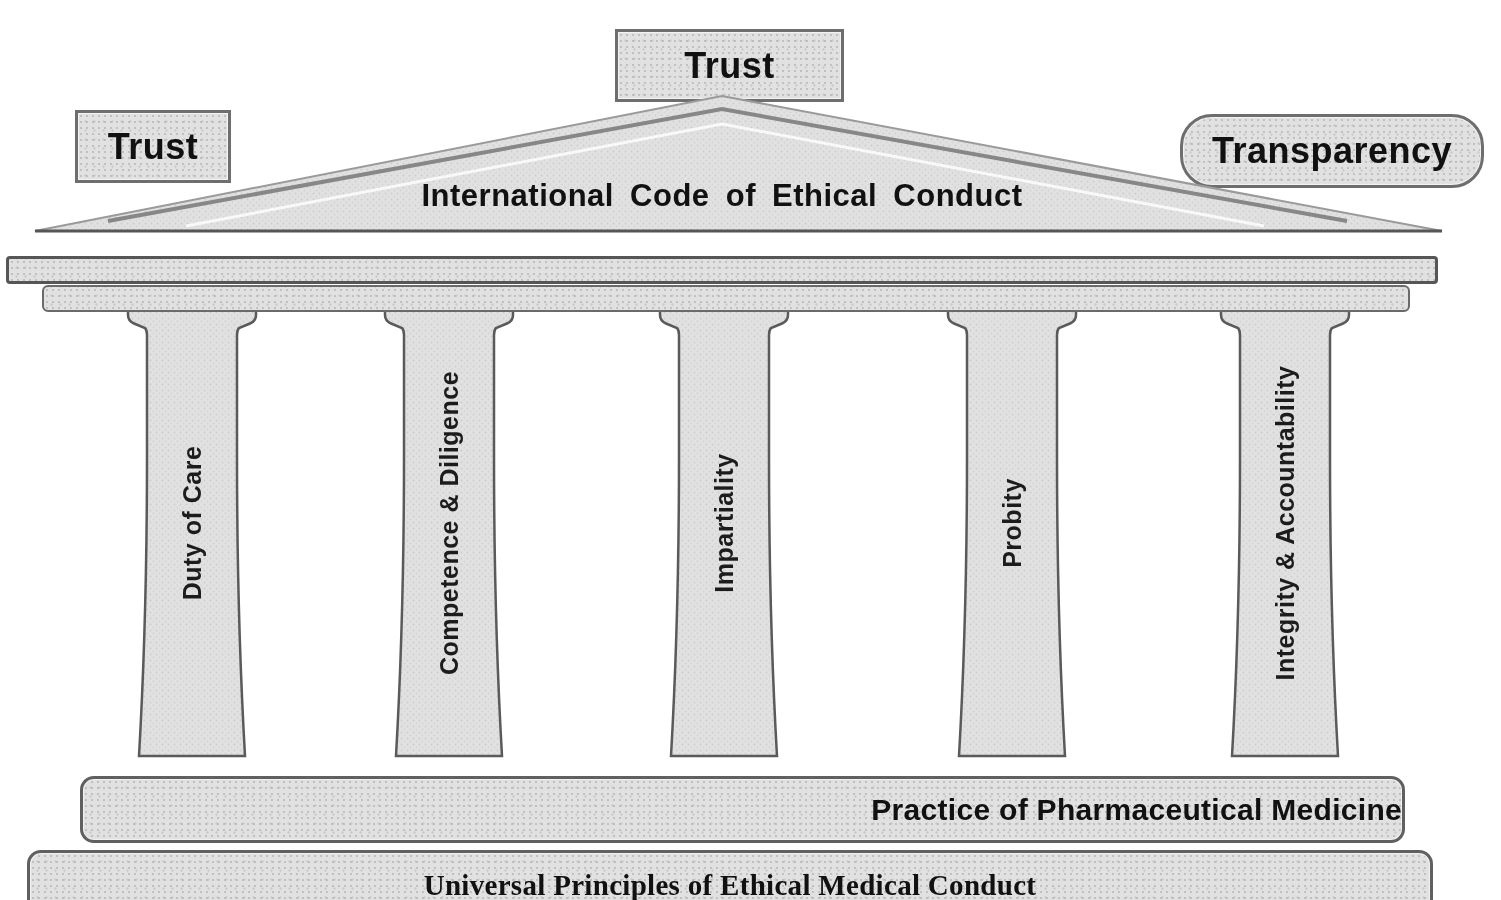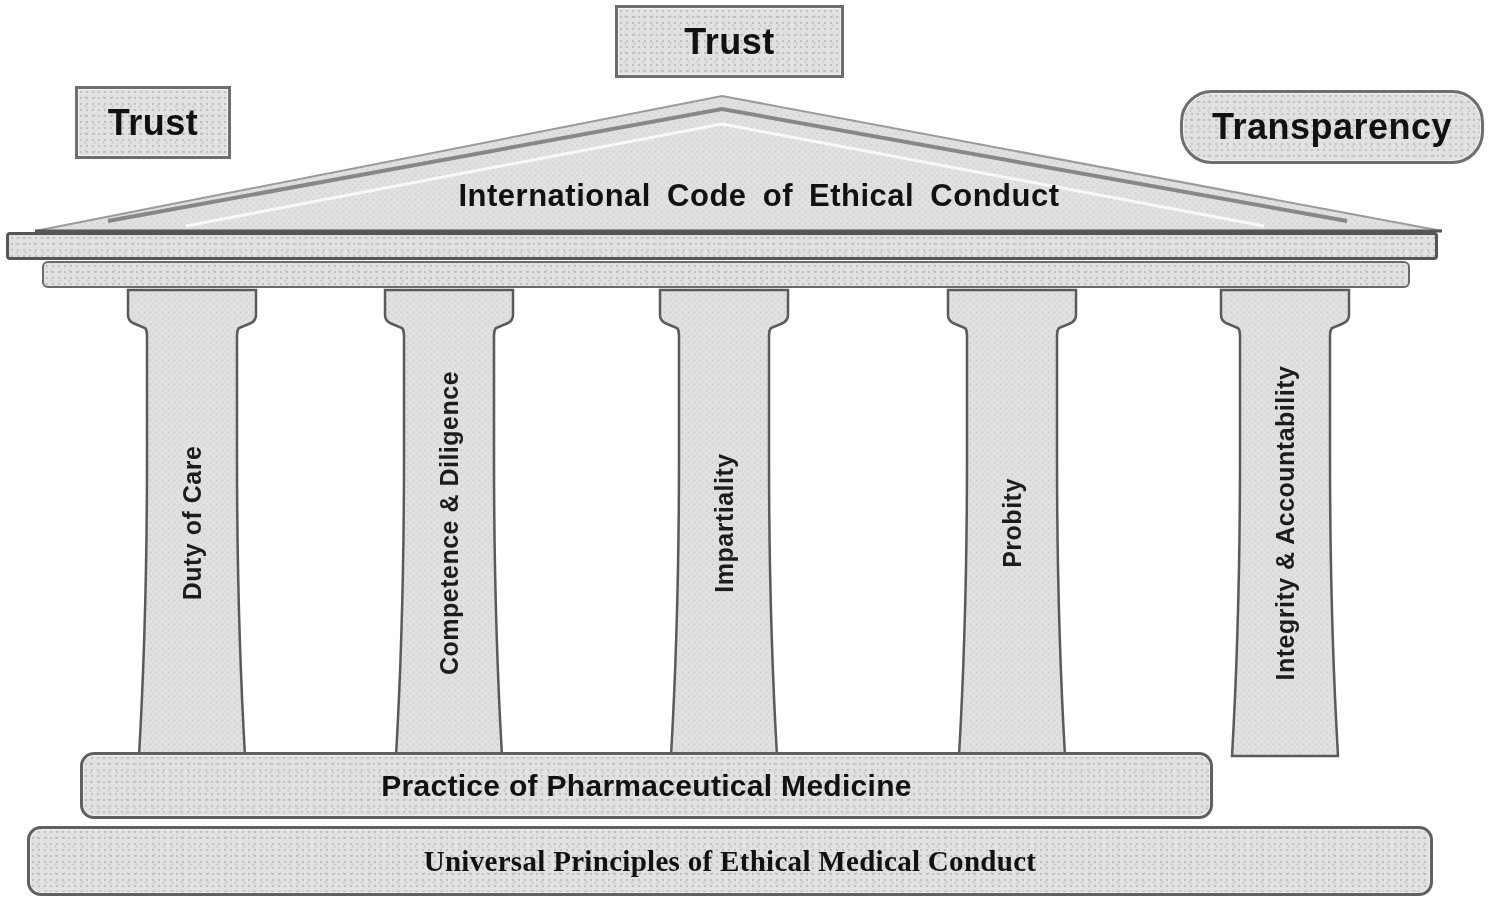--- a/index.html
+++ b/index.html
@@ -11,37 +11,37 @@
   }
   .abs{position:absolute;}
   
   .tex{
     background-color:#e1e1e1;
     background-image:
       radial-gradient(rgba(140,140,140,.38) 1px, rgba(0,0,0,0) 1.3px),
       radial-gradient(rgba(160,160,160,.30) 1px, rgba(0,0,0,0) 1.3px);
     background-size:6px 6px, 9px 9px;
     background-position:0 0, 3px 4px;
+    margin-top:24px;
   }
   .label-box{
     border:3px solid #6e6e6e;
     display:flex;align-items:center;justify-content:center;
     font-weight:700;font-size:36px;letter-spacing:.5px;
     box-shadow:inset 0 0 0 1px #f2f2f2;
   }
   #truth-box{left:75px;top:86px;width:150px;height:67px;}
   #trust-box{left:615px;top:5px;width:223px;height:67px;}
   #transparency-box{left:1180px;top:90px;width:298px;height:68px;border-radius:32px;}
 
   #pediment-svg{left:0;top:90px;width:1501px;height:146px;}
   #pediment-label{
     left:0;top:178px;width:1444px;height:36px;line-height:36px;
     text-align:center;font-weight:700;font-size:31px;word-spacing:7px;letter-spacing:.5px;
     z-index:4;
-    padding-left:37px;
   }
 
   .beam{border-radius:6px;z-index:3;}
   #entablature{left:6px;top:232px;width:1432px;height:28px;border:3px solid #565656;border-radius:4px;box-sizing:border-box;}
   #architrave{left:42px;top:261px;width:1368px;height:27px;border:2px solid #6a6a6a;box-sizing:border-box;}
 
   .pillar-svg{top:287px;width:134px;height:472px;z-index:1;}
   #pillar-1{left:125px;} #pillar-2{left:382px;} #pillar-3{left:657px;}
   #pillar-4{left:945px;} #pillar-5{left:1218px;}
 
@@ -53,21 +53,21 @@
   }
   #pl-1{left:192px;top:523px;} #pl-2{left:449px;top:523px;} #pl-3{left:724px;top:523px;}
   #pl-4{left:1012px;top:523px;} #pl-5{left:1285px;top:523px;}
 
   .bar{
     border:3px solid #606060;border-radius:14px;box-sizing:border-box;
     display:flex;align-items:center;justify-content:center;
     font-weight:700;z-index:3;
     box-shadow:inset 0 0 0 1px #f0f0f0;
   }
-  #practice-bar{left:80px;top:752px;width:1133px;height:67px;font-size:30px;letter-spacing:.3px;}
+  #practice-bar{left:80px;top:752px;width:1325px;height:67px;font-size:30px;letter-spacing:.3px;justify-content:flex-end;}
   #universal-bar{left:27px;top:826px;width:1406px;height:70px;font-size:29px;letter-spacing:.3px;font-family:Liberation Serif, serif;}
 </style>
 </head>
 <body>
 
 <svg width="0" height="0" style="position:absolute" aria-hidden="true">
   <defs>
     <pattern id="dots" width="6" height="6" patternUnits="userSpaceOnUse">
       <rect width="6" height="6" fill="#e1e1e1"></rect>
       <circle cx="1.5" cy="1.5" r="0.9" fill="#cdcdcd"></circle>

